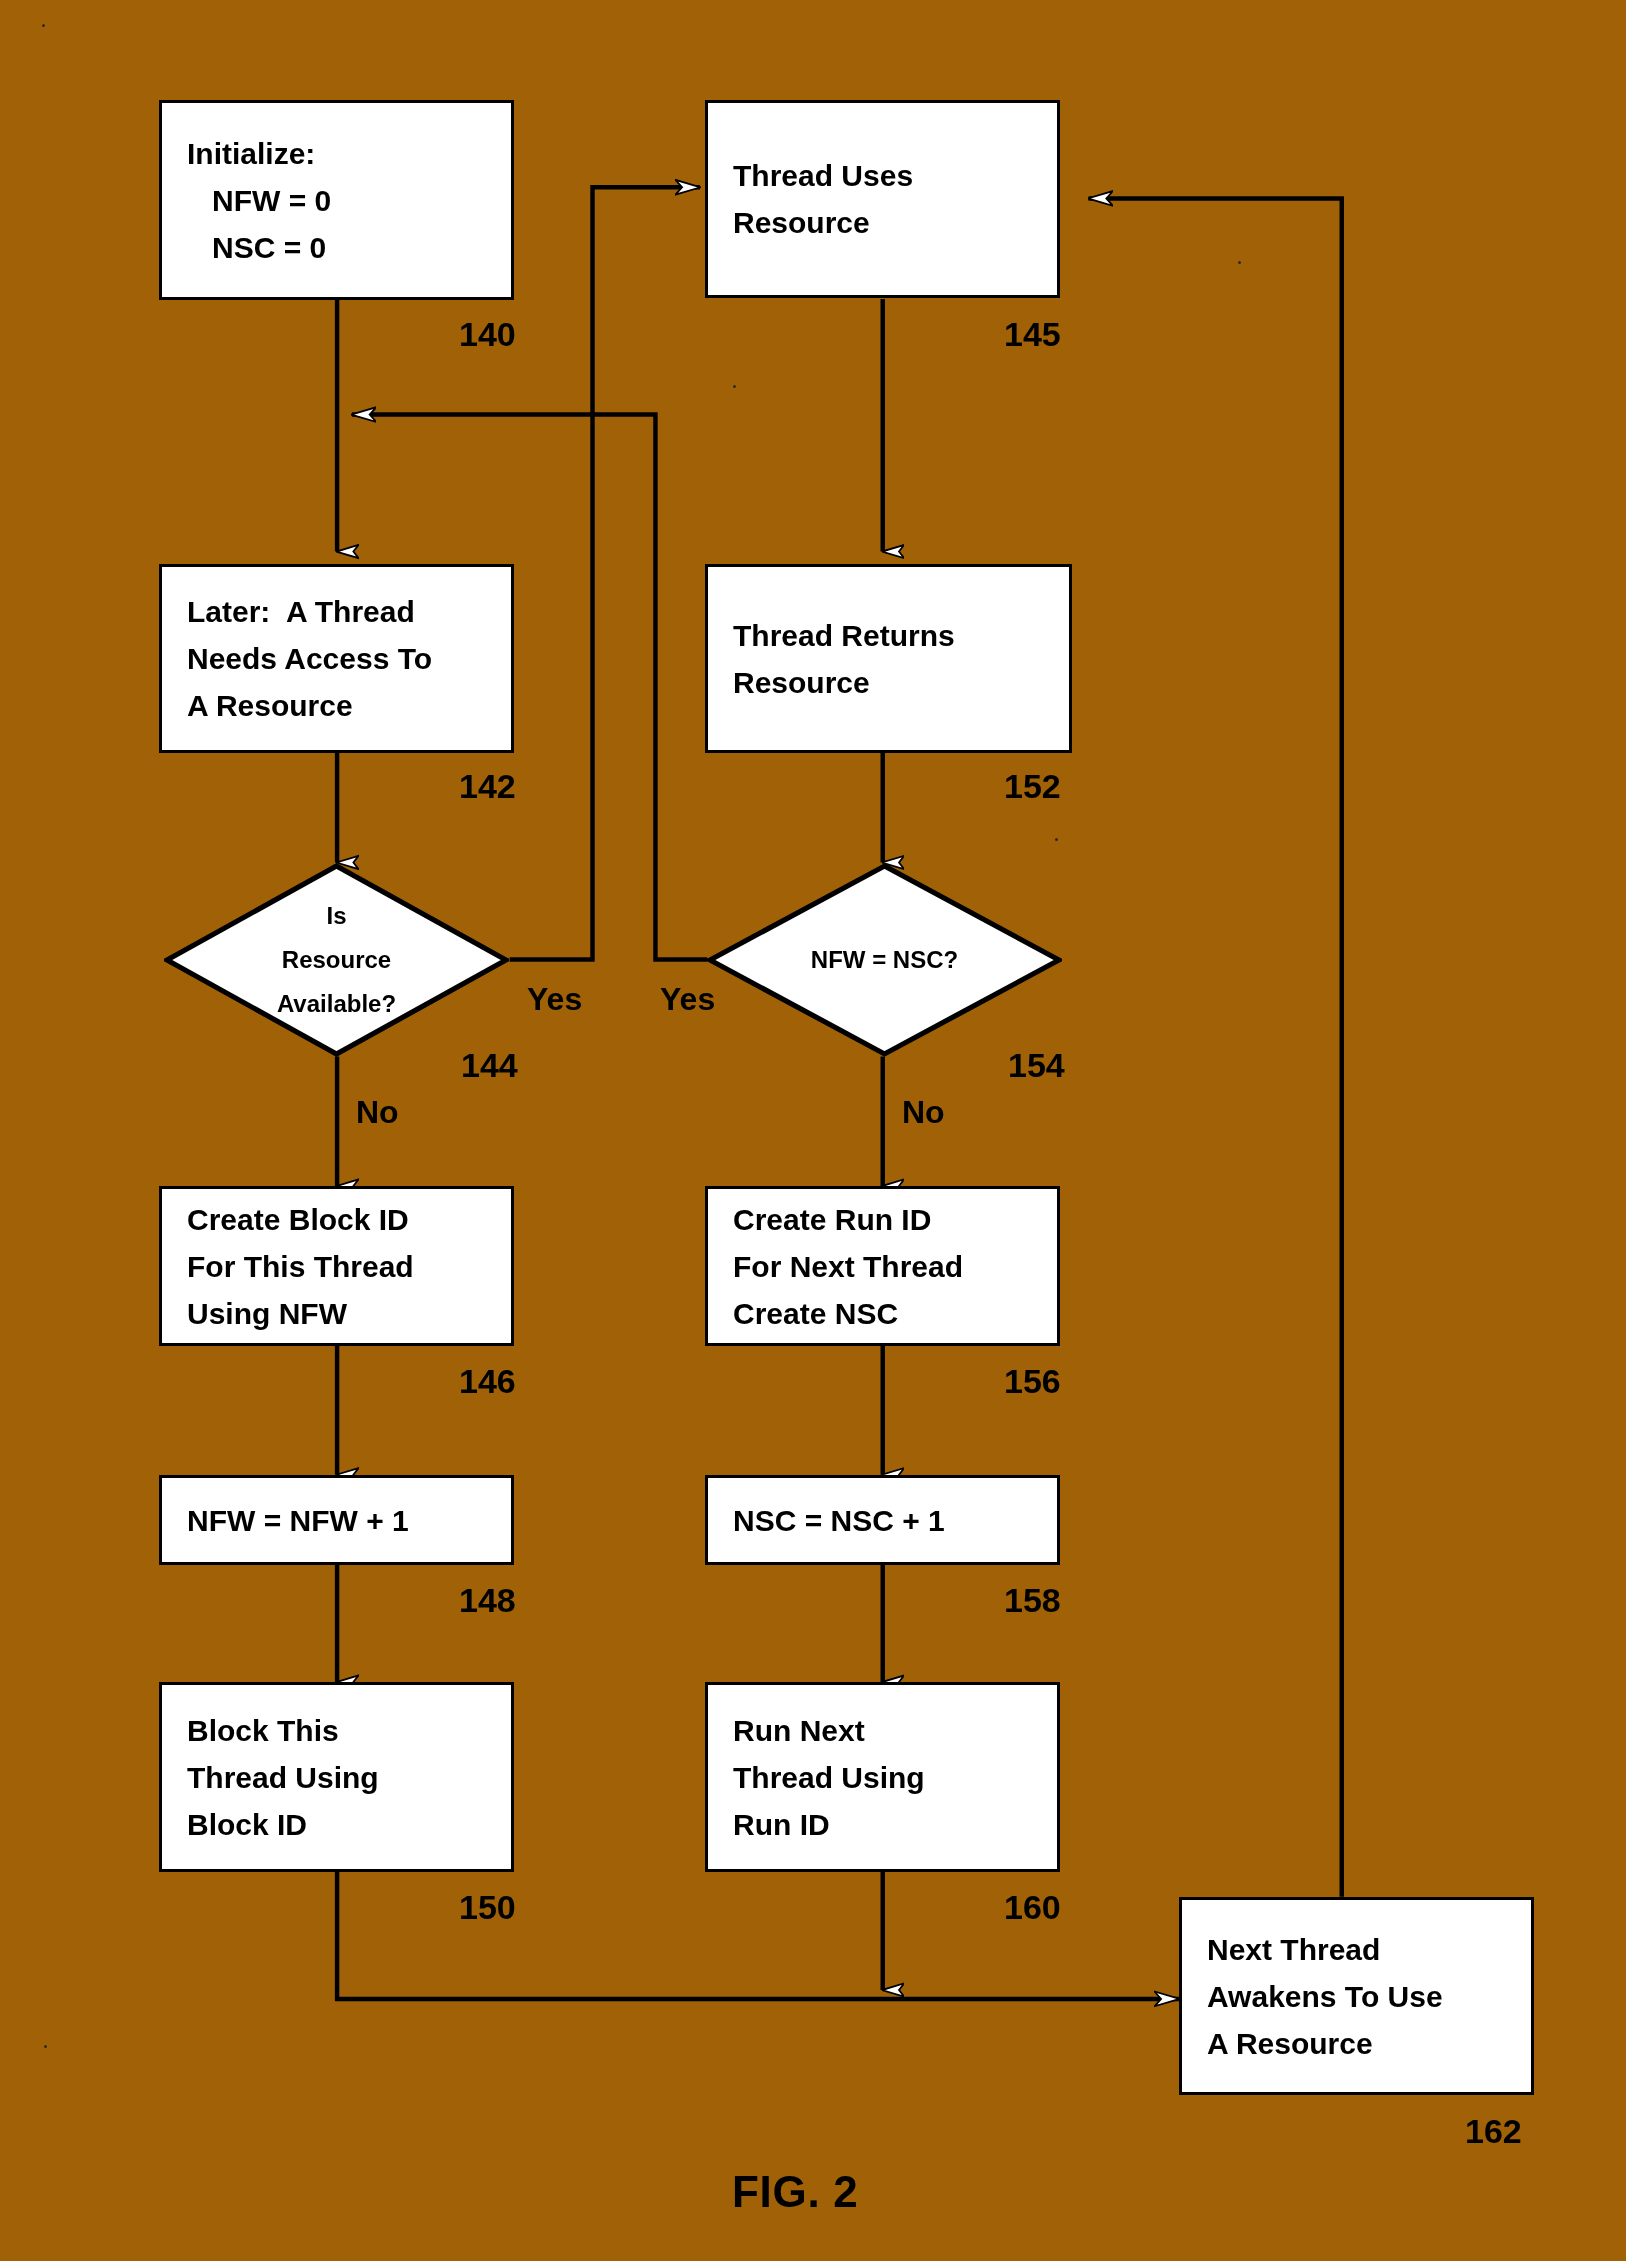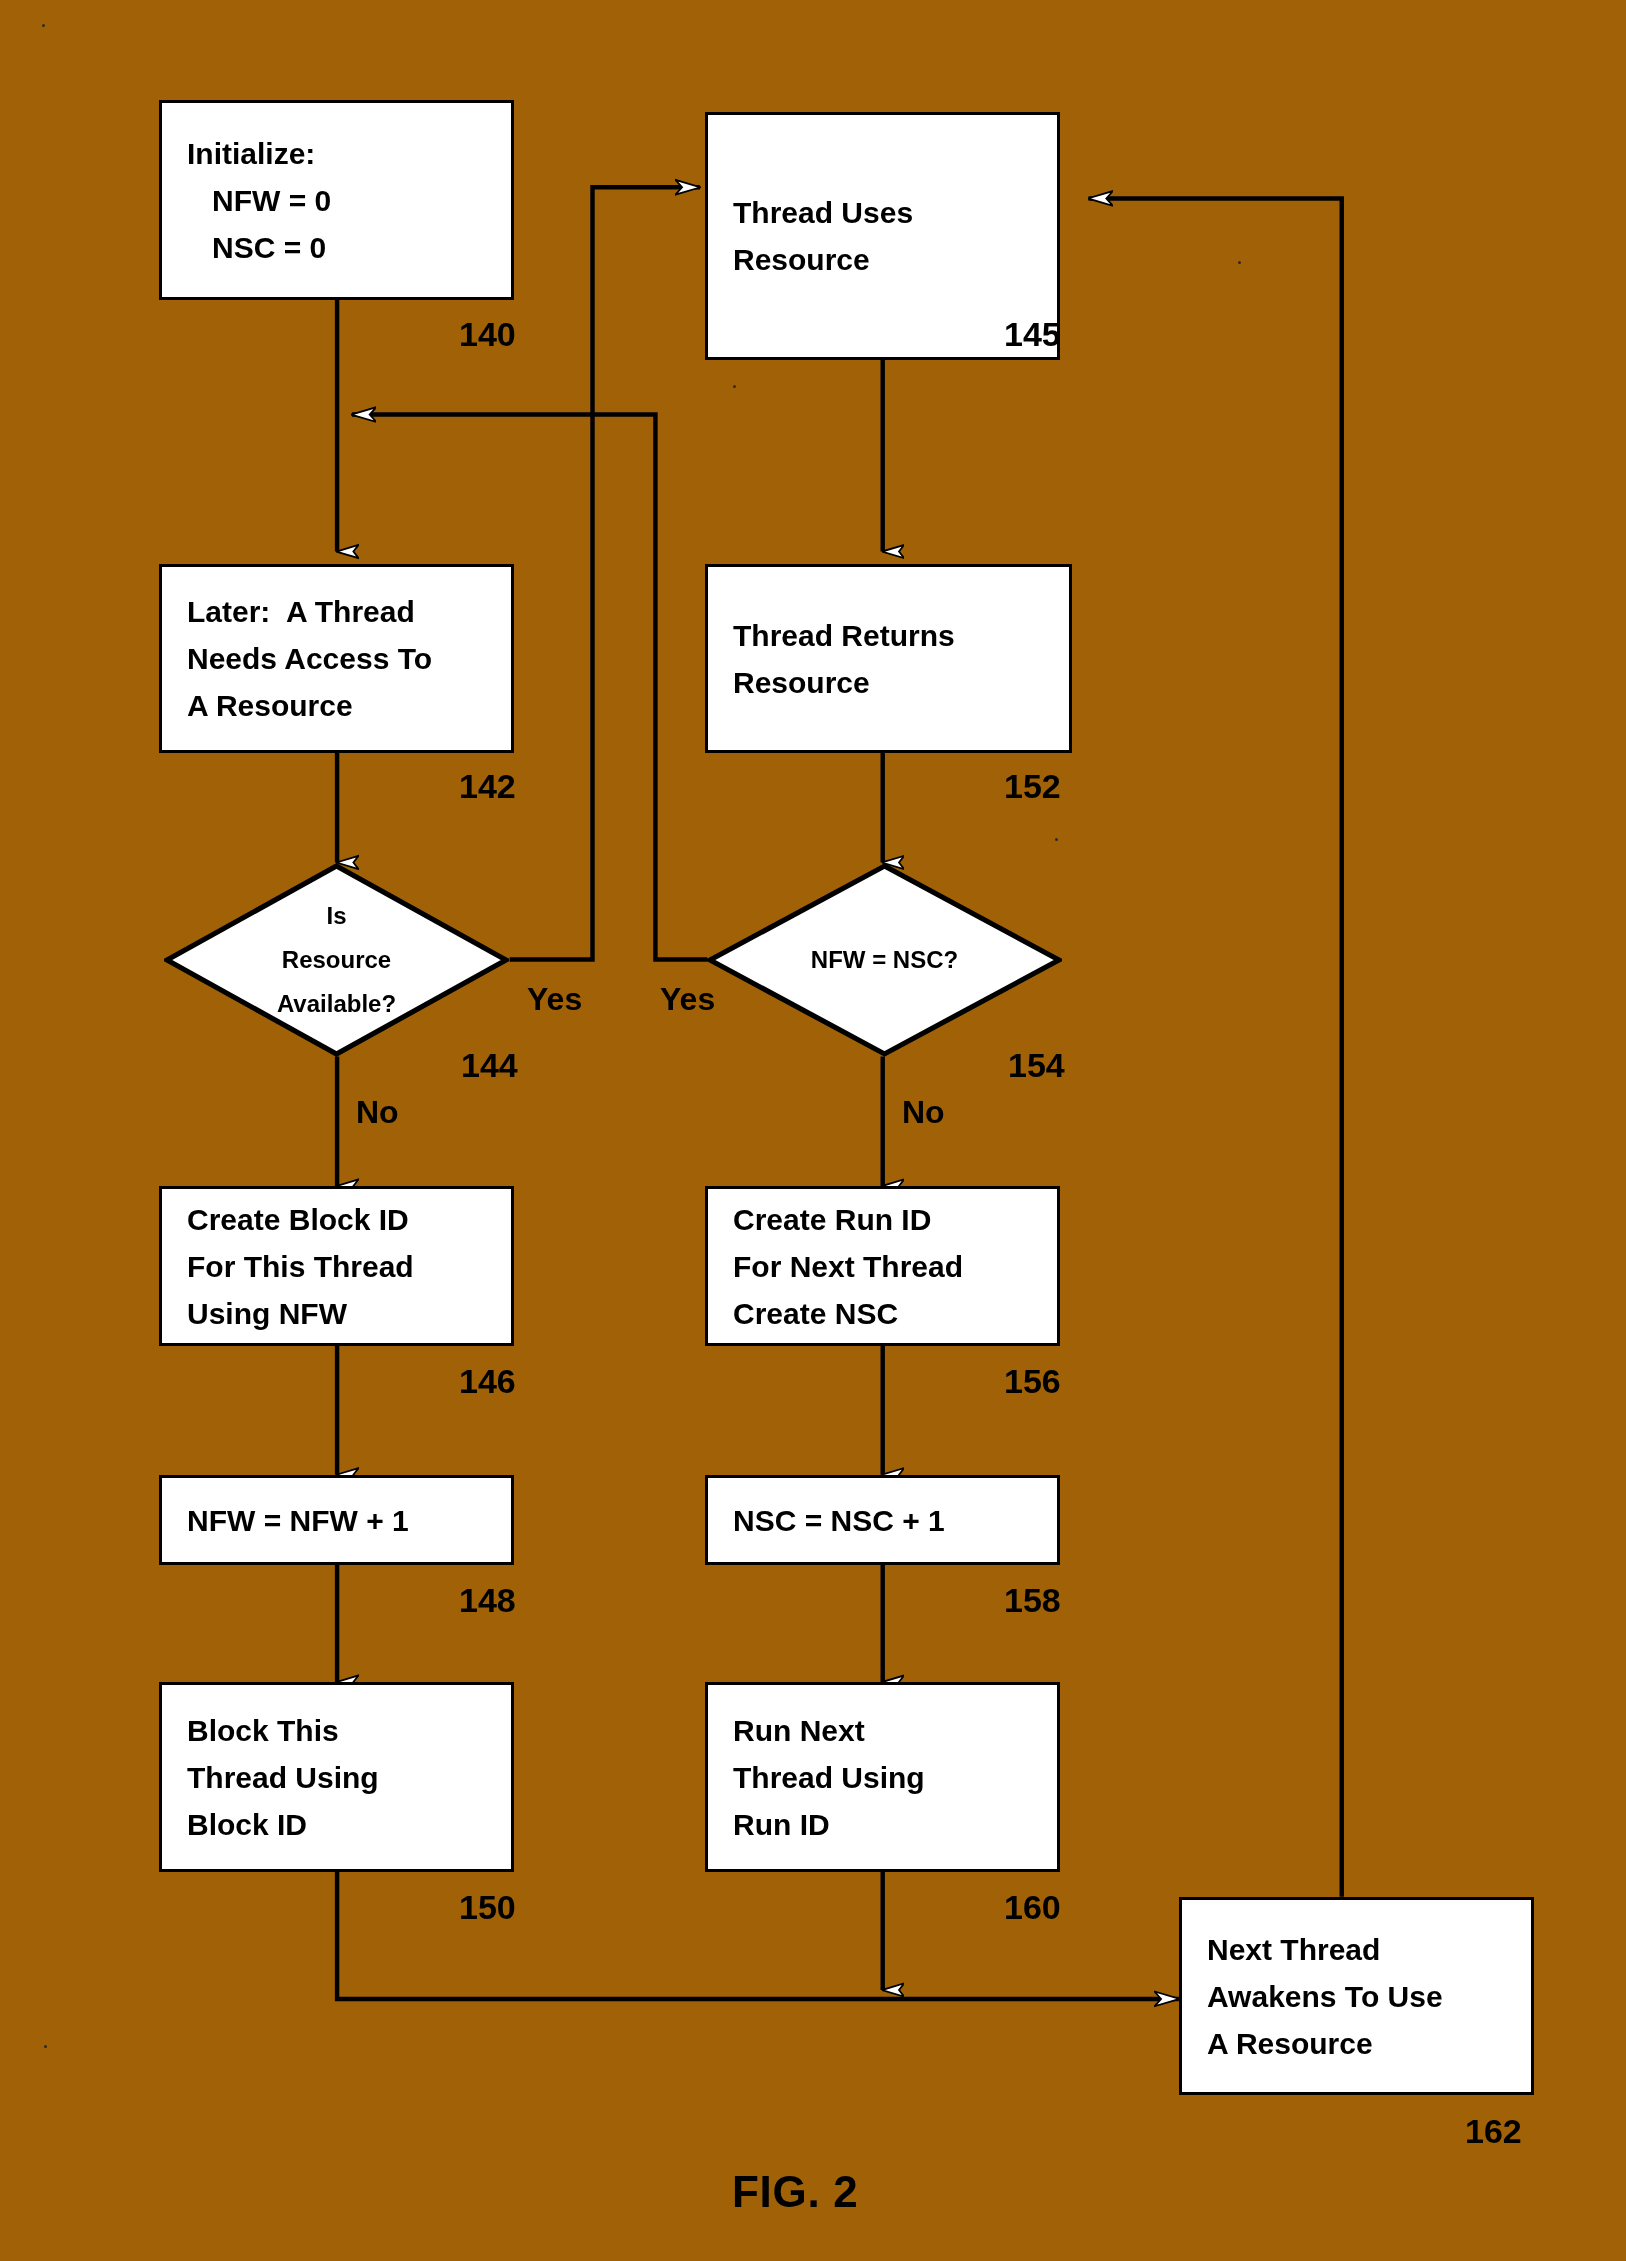--- a/index.html
+++ b/index.html
@@ -148,21 +148,21 @@
     </g>
   </svg>
 
   <div class="node" style="left:159px; top:100px; width:355px; height:200px;">
     <div class="line">Initialize:</div>
     <div class="line">   NFW = 0</div>
     <div class="line">   NSC = 0</div>
   </div>
   <div class="ref" style="left:459px; top:317px;">140</div>
 
-  <div class="node" style="left:705px; top:100px; width:355px; height:248px;margin-top:12px;">
+  <div class="node" style="left:705px; top:100px; width:355px; height:198px;">
     <div class="line">Thread Uses</div>
     <div class="line">Resource</div>
   </div>
   <div class="ref" style="left:1004px; top:317px;">145</div>
 
   <div class="node" style="left:159px; top:564px; width:355px; height:189px;">
     <div class="line">Later:  A Thread</div>
     <div class="line">Needs Access To</div>
     <div class="line">A Resource</div>
   </div>

